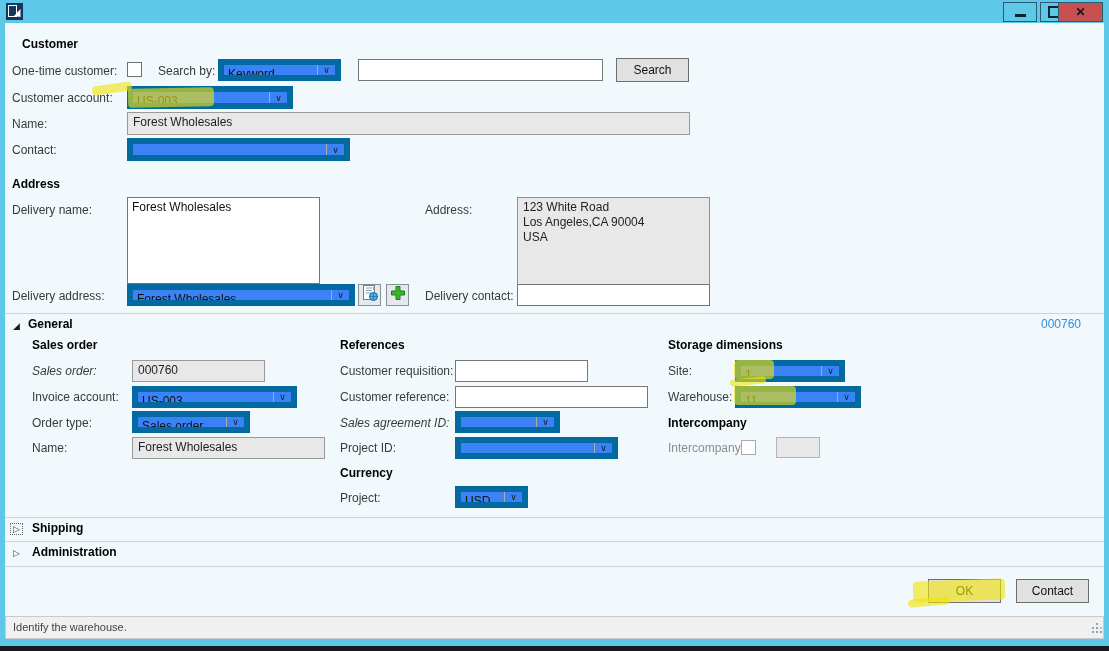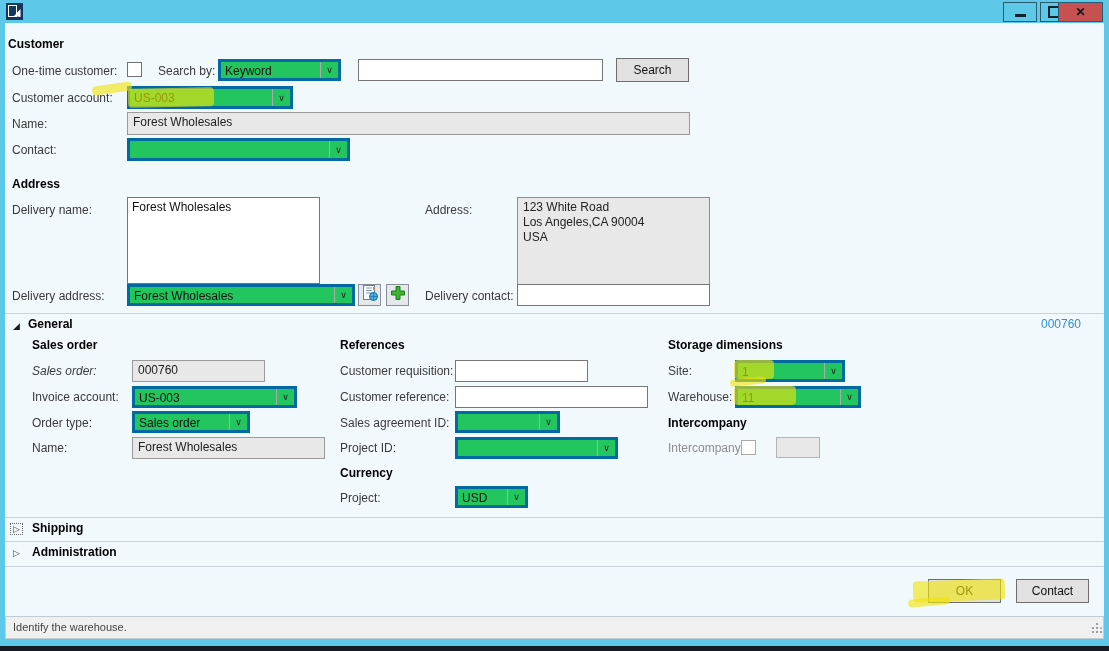--- a/index.html
+++ b/index.html
@@ -20,21 +20,21 @@
   .darkstrip{position:absolute;left:0;top:646px;width:1109px;height:5px;background:#151a22;}
   
   .lbl{position:absolute;font-size:12px;color:#3a3a3a;white-space:nowrap;}
   .lbl.dis{color:#8c8c8c;}
   .hdr{position:absolute;font-size:12px;font-weight:bold;color:#000;white-space:nowrap;}
   .inp{position:absolute;background:#fff;border:1px solid #767676;font-size:12px;color:#111;
     padding:2px 4px;box-sizing:border-box;font-family:"Liberation Sans",sans-serif;outline:none;}
   .ro{position:absolute;background:#e8e8e8;border:1px solid #9a9a9a;font-size:12px;color:#222;
     padding:2px 5px;box-sizing:border-box;overflow:hidden;}
   .multi{white-space:pre-line;line-height:15px;}
-  .combo{position:absolute;background:#22c55e;border:3px solid #0369a1;box-sizing:border-box;
+  .combo{position:absolute;background:#3b82f6;border:6px solid #0369a1;box-sizing:border-box;
     display:flex;align-items:stretch;}
   .combo .val{flex:1;font-size:12px;color:#111;padding:2px 4px;white-space:nowrap;overflow:hidden;}
   .combo .dd{width:17px;border-left:1px solid #ababab;display:flex;align-items:center;
     justify-content:center;font-size:9px;color:#1c1c1c;}
   .btn{position:absolute;background:#e1e1e1;border:1px solid #6e6e6e;font-size:12px;color:#111;
     display:flex;align-items:center;justify-content:center;box-sizing:border-box;cursor:default;}
   .iconbtn{position:absolute;width:23px;height:22px;background:#e6e9ec;border:1px solid #8a9097;
     box-sizing:border-box;display:flex;align-items:center;justify-content:center;}
   .chk{position:absolute;width:13px;height:13px;background:#fff;border:1px solid #707070;box-sizing:content-box;}
   .chk.dis{border-color:#a9a9a9;}
@@ -75,21 +75,21 @@
     </div>
   <div class="winbtn close" style="left:1058px;left:1058px;width:45px;">
       <span>✕</span>
     </div>
 
   <div class="edge" style="left:0;top:23px;width:5px;height:616px;"></div>
   <div class="edge" style="left:1104px;top:23px;width:5px;height:616px;"></div>
   <div class="edge" style="left:0;top:639px;width:1109px;height:7px;"></div>
   <div class="darkstrip"></div>
 
-  <div class="hdr" style="left:8px;top:37px;text-align:center;">Customer</div>
+  <div class="hdr" style="left:22px;top:37px;text-align:center;">Customer</div>
 
   <div class="lbl" style="left:12px;top:64px;">One-time customer:</div>
   <div class="chk" style="left:127px;top:62px;"></div>
 
   <div class="lbl" style="left:158px;top:64px;">Search by:</div>
   <div class="combo" style="left:218px;top:59px;width:123px;height:22px;">
     <span class="val">Keyword</span>
     <span class="dd">∨</span>
   </div>
   <input class="inp" style="left: 358px; top: 59px; width: 245px; height: 22px;">
@@ -174,21 +174,21 @@
 
   <div class="lbl" style="left:32px;top:441px;">Name:</div>
   <div class="ro" style="left:132px;top:437px;width:193px;height:22px;">Forest Wholesales</div>
 
   <div class="lbl" style="left:340px;top:364px;">Customer requisition:</div>
   <input class="inp" style="left: 455px; top: 360px; width: 133px; height: 22px;">
 
   <div class="lbl" style="left:340px;top:390px;">Customer reference:</div>
   <input class="inp" style="left: 455px; top: 386px; width: 193px; height: 22px;">
 
-  <div class="lbl" style="left:340px;top:416px;">Sales agreement ID:</div>
+  <div class="lbl" style="left:340px;top:416px;font-style:italic;">Sales agreement ID:</div>
   <div class="combo" style="left:455px;top:411px;width:105px;height:22px;">
     <span class="val"></span>
     <span class="dd">∨</span>
   </div>
 
   <div class="lbl" style="left:340px;top:441px;">Project ID:</div>
   <div class="combo" style="left:455px;top:437px;width:163px;height:22px;">
     <span class="val"></span>
     <span class="dd">∨</span>
   </div>

